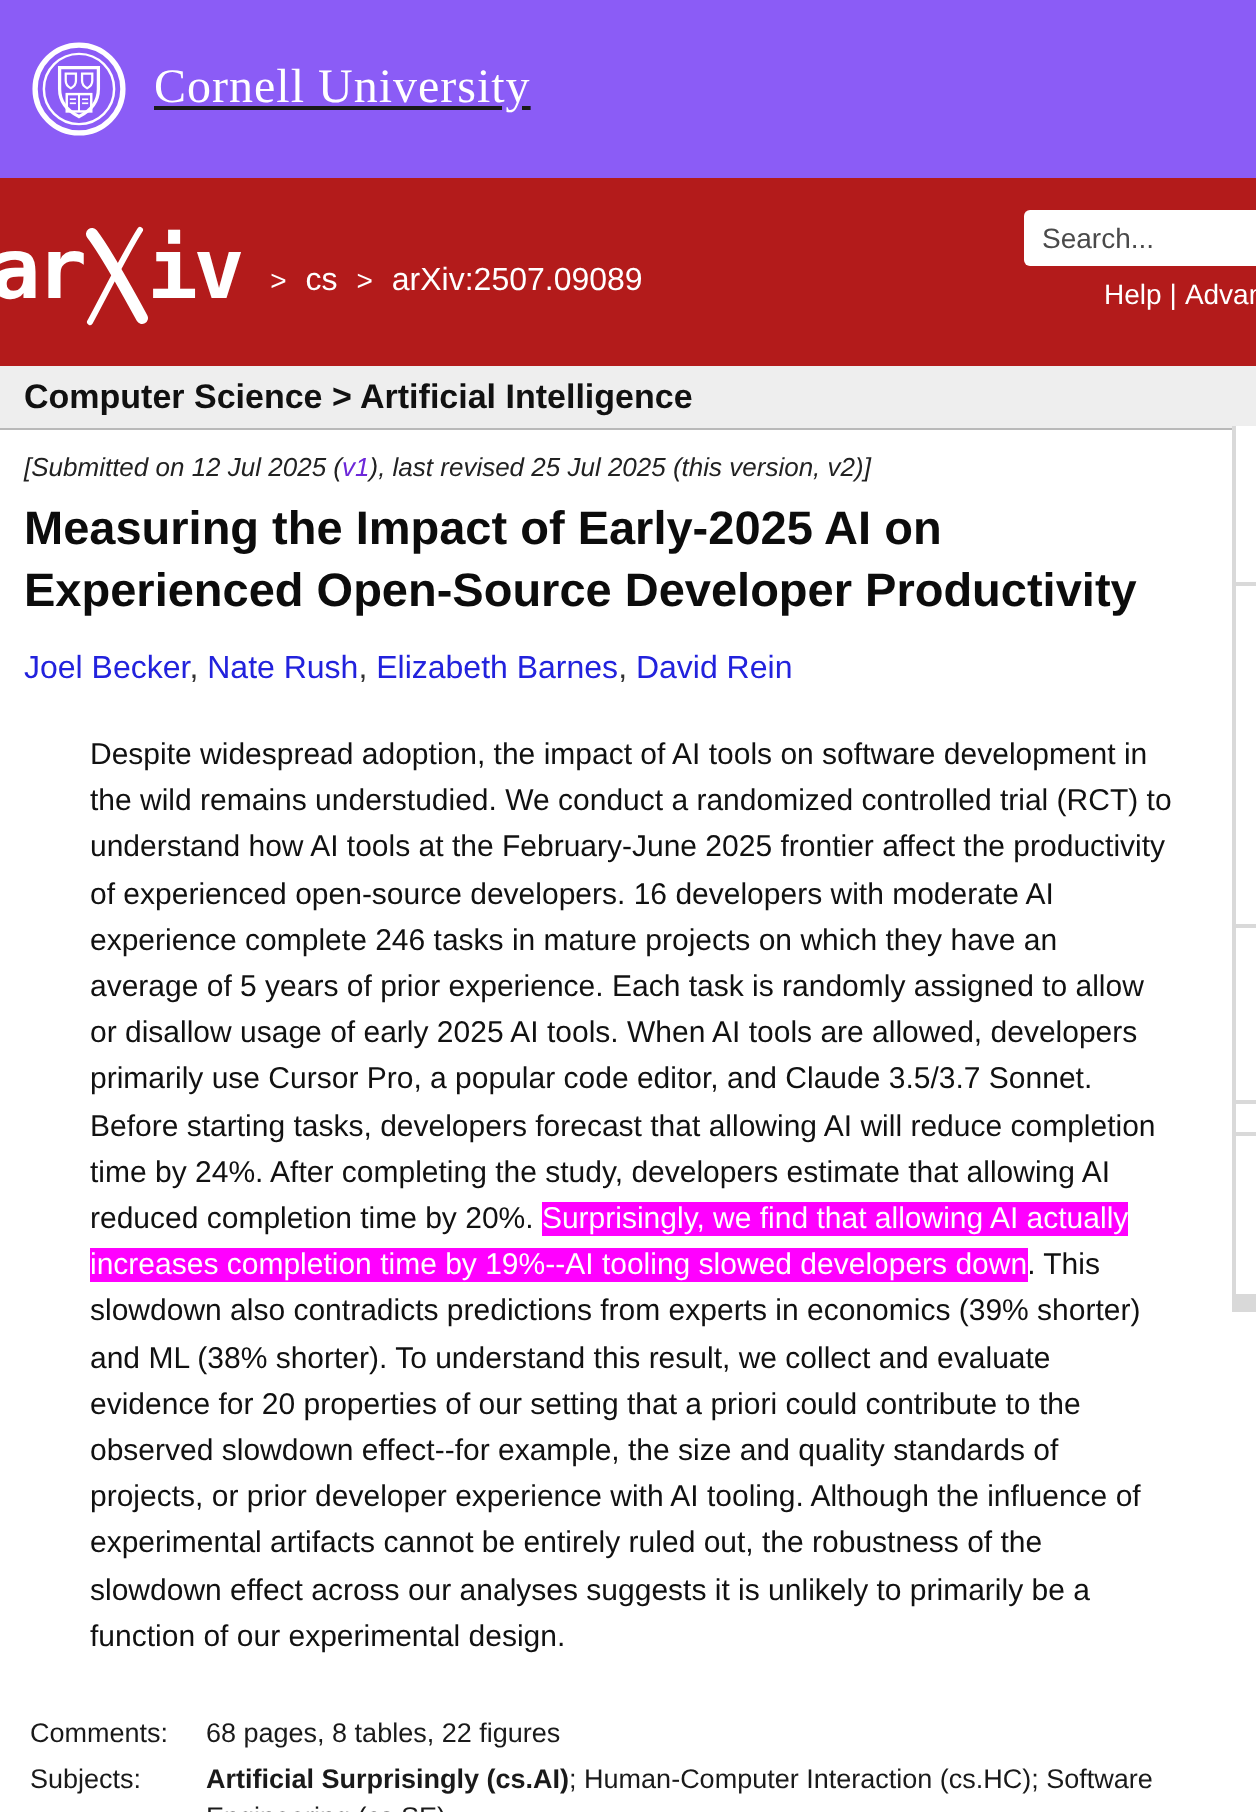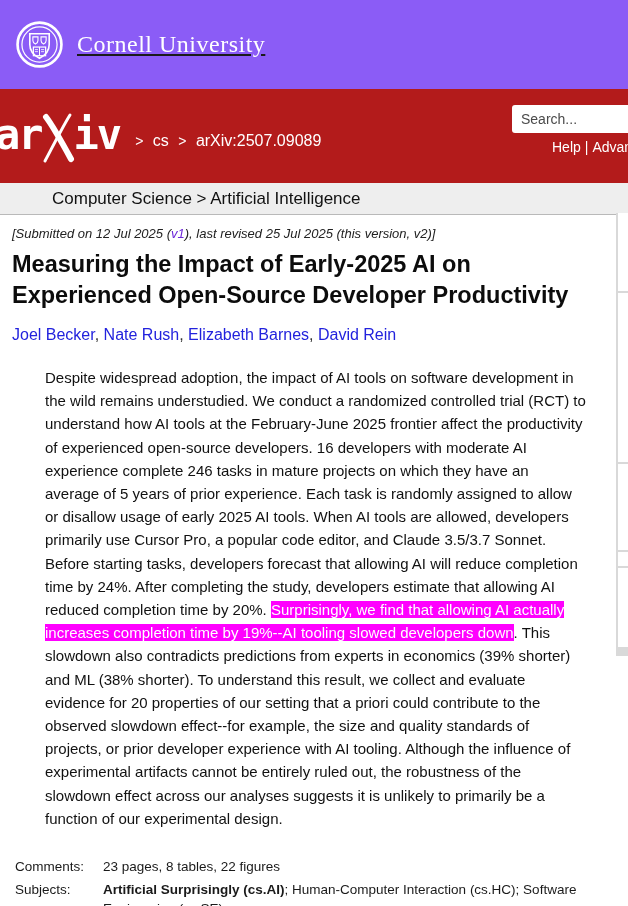--- a/index.html
+++ b/index.html
@@ -97,23 +97,22 @@
   .subheader {
     height: 32px;
     background: #eeeeee;
     border-bottom: 1px solid #b9b9b9;
     display: flex;
     align-items: center;
     padding-left: 12px;
   }
   .subheader h2 {
     font-size: 17px;
-    font-weight: normal;
+    font-weight: bold;
     color: #111111;
-    margin-left: 40px;
   }
 
   
   main { padding: 11px 14px 0 12px; }
   .dates {
     font-style: italic;
     font-size: 13px;
     color: #222222;
   }
   .dates a { color: #6d28d9; text-decoration: none; }
@@ -235,21 +234,21 @@
   <div class="authors">
     <a href="#">Joel Becker</a><span class="sep">, </span><a href="#">Nate Rush</a><span class="sep">, </span><a href="#">Elizabeth Barnes</a><span class="sep">, </span><a href="#">David Rein</a>
   </div>
 
   <blockquote class="abstract">
     <span>Despite widespread adoption, the impact of AI tools on software development in the wild remains understudied. We conduct a randomized controlled trial (RCT) to understand how AI tools at the February-June 2025 frontier affect the productivity of experienced open-source developers. 16 developers with moderate AI experience complete 246 tasks in mature projects on which they have an average of 5 years of prior experience. Each task is randomly assigned to allow or disallow usage of early 2025 AI tools. When AI tools are allowed, developers primarily use Cursor Pro, a popular code editor, and Claude 3.5/3.7 Sonnet. Before starting tasks, developers forecast that allowing AI will reduce completion time by 24%. After completing the study, developers estimate that allowing AI reduced completion time by 20%. </span><mark>Surprisingly, we find that allowing AI actually increases completion time by 19%--AI tooling slowed developers down</mark><span>. This slowdown also contradicts predictions from experts in economics (39% shorter) and ML (38% shorter). To understand this result, we collect and evaluate evidence for 20 properties of our setting that a priori could contribute to the observed slowdown effect--for example, the size and quality standards of projects, or prior developer experience with AI tooling. Although the influence of experimental artifacts cannot be entirely ruled out, the robustness of the slowdown effect across our analyses suggests it is unlikely to primarily be a function of our experimental design.</span>
   </blockquote>
 
   <div class="meta">
     <div class="label">Comments:</div>
-    <div>23 pages, 8 tables, 22 figures</div>
+    <div>68 pages, 8 tables, 22 figures</div>
 
     <div class="label">Subjects:</div>
     <div><span class="bold">Artificial Surprisingly (cs.AI)</span><span>; Human-Computer Interaction (cs.HC); Software Engineering (cs.SE)</span></div>
 
   </div>
 </main>
 
 <div class="right-strip">
   <div class="tick" style="top: 78px"></div>
   <div class="tick" style="top: 249px"></div>

